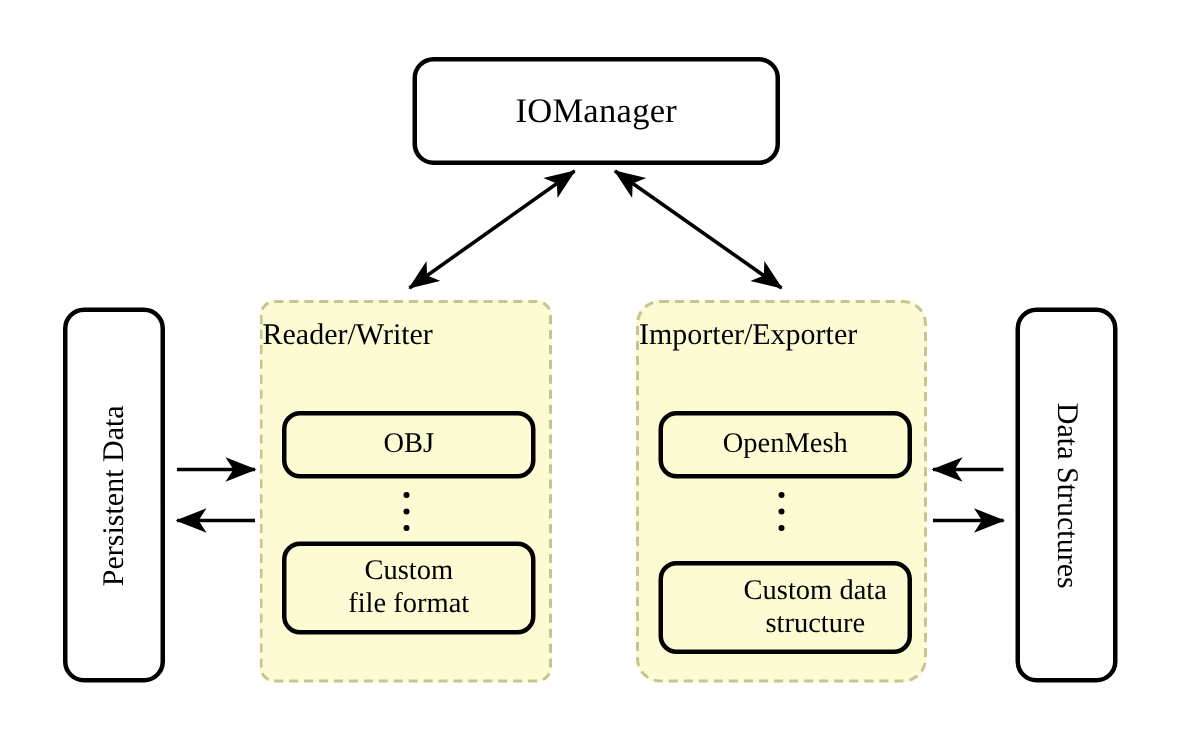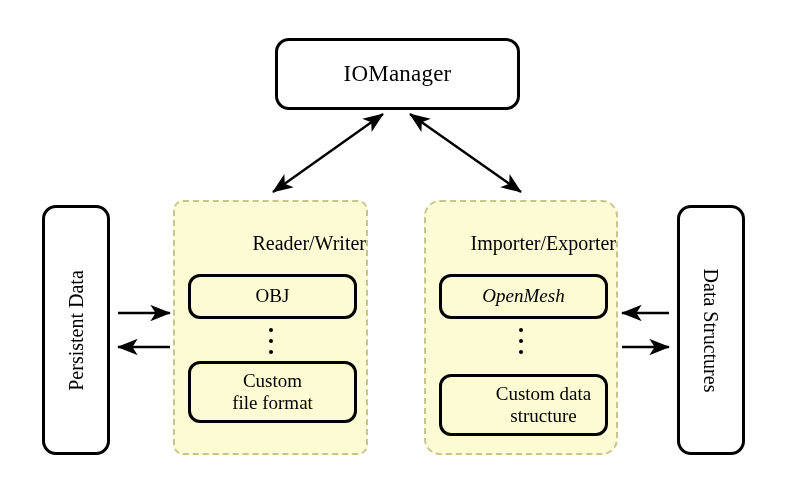--- a/index.html
+++ b/index.html
@@ -77,43 +77,43 @@
     left: 424px;
     top: 200px;
     width: 194px;
     height: 255px;
     border-radius: 16px;
   }
   .group-title {
     position: absolute;
     left: 0;
     right: 0;
-    top: 30px;
-    text-align: right;
+    top: 10px;
+    text-align: left;
     font-size: 20px;
     white-space: nowrap;
   }
 
   
   .item-box {
     position: absolute;
     box-sizing: border-box;
     border: 3px solid #000000;
     border-radius: 12px;
     background: #fcfbd3;
     display: flex;
     align-items: center;
     justify-content: center;
     text-align: center;
     font-size: 19px;
     line-height: 1.18;
   }
   #item-obj       { left: 13px; top: 72px;  width: 169px; height: 45px; }
   #item-custom-ff { left: 13px; top: 159px; width: 169px; height: 62px; }
-  #item-openmesh  { left: 13px; top: 72px;  width: 169px; height: 45px; font-style: italic; }
+  #item-openmesh  { left: 13px; top: 72px;  width: 169px; height: 45px; }
   #item-custom-ds { left: 13px; top: 172px; width: 169px; height: 62px; padding-left: 40px; }
 
   
   .vdots {
     position: absolute;
     left: 0;
     right: 0;
     top: 126px;
     text-align: center;
     font-size: 19px;

